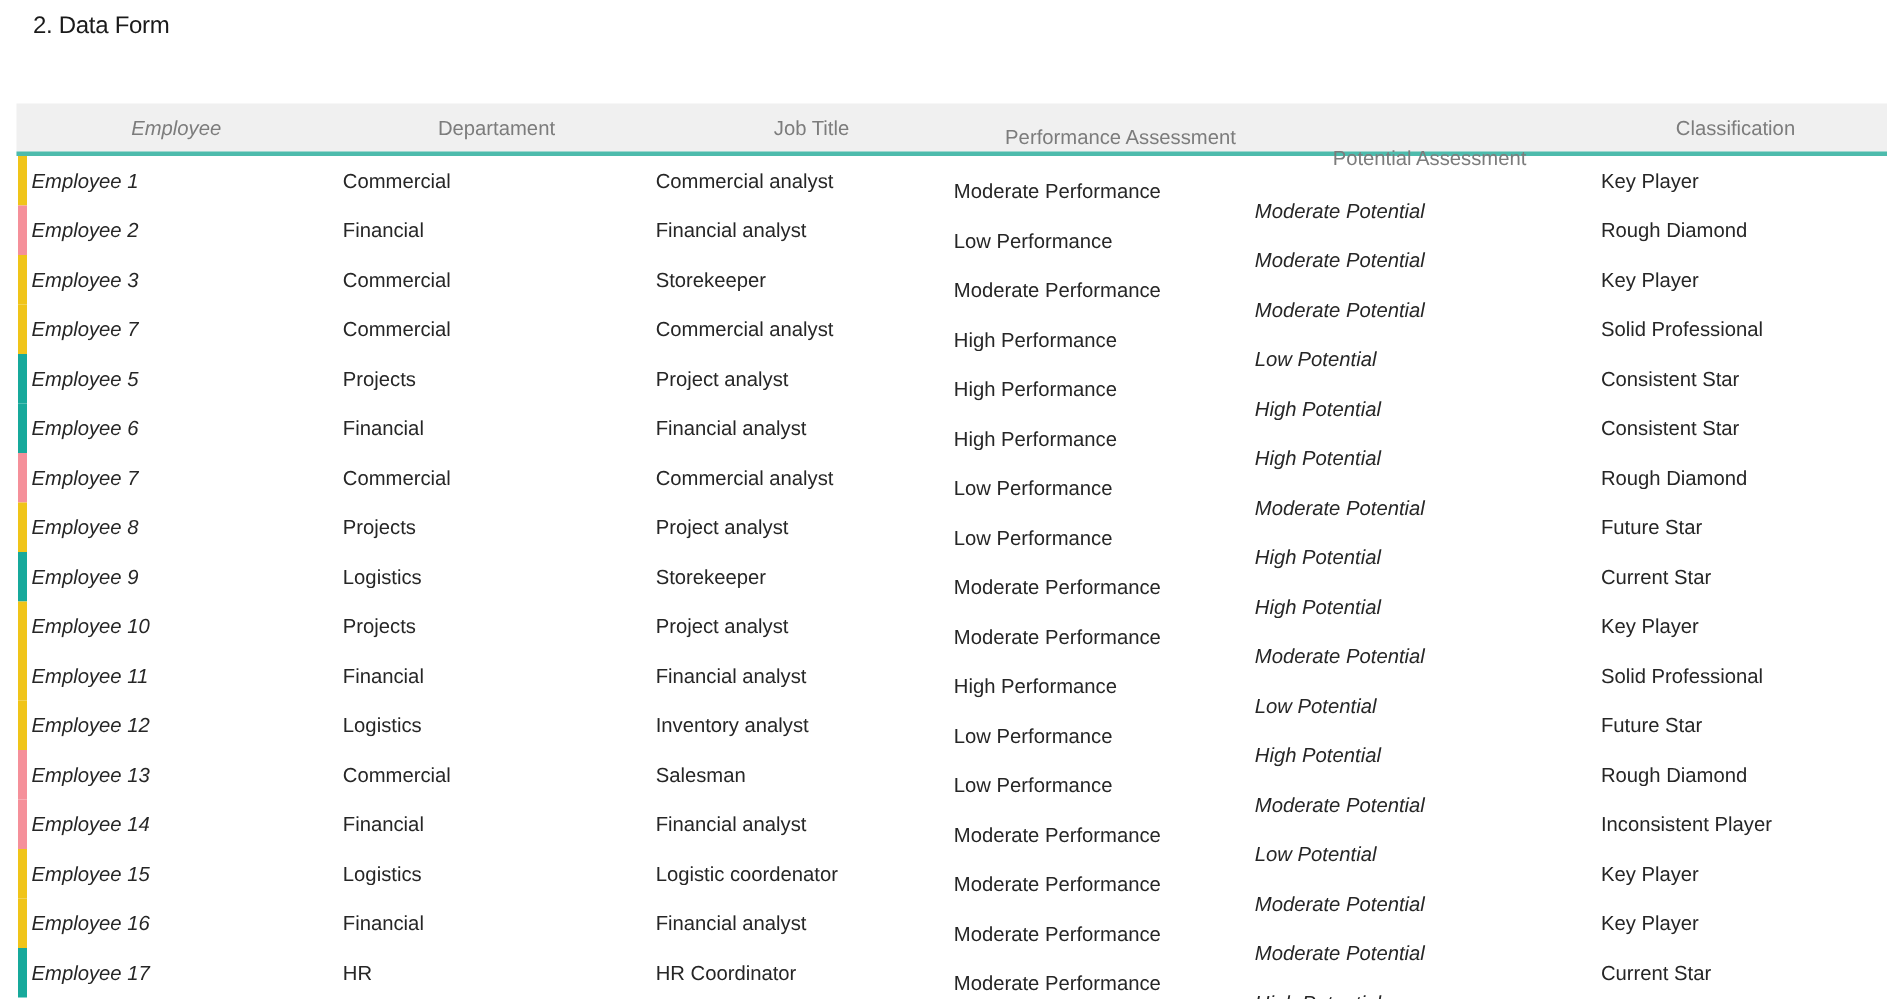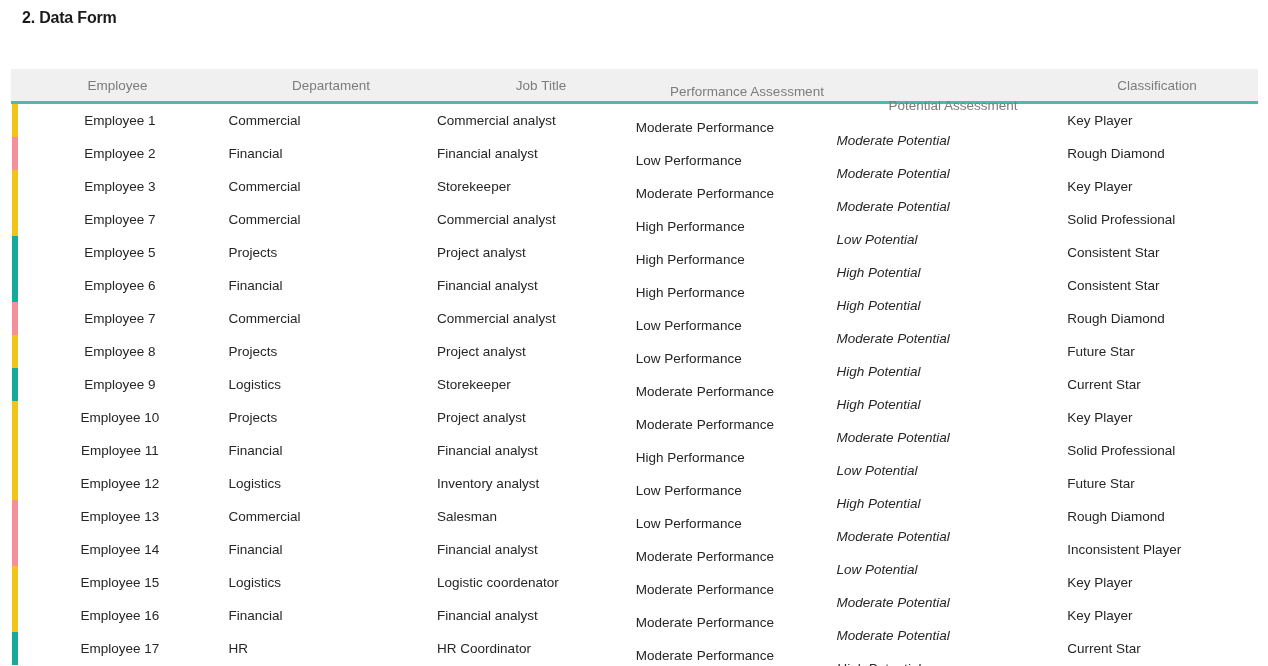--- a/index.html
+++ b/index.html
@@ -13,21 +13,21 @@
     font-family: "Liberation Sans", sans-serif;
     color: #2b2b2b;
     overflow: hidden;
   }
 
   .page-title {
     position: absolute;
     left: 22px;
     top: 9px;
     font-size: 16px;
-    font-weight: bold;
+    font-weight: normal;
     color: #1a1a1a;
     letter-spacing: -0.2px;
   }
 
   .table-wrap {
     position: absolute;
     left: 11px;
     top: 69px;
     width: 1247px;
   }
@@ -43,21 +43,21 @@
 
   .th {
     font-size: 13.5px;
     color: #7c7c7c;
     text-align: center;
     font-weight: normal;
     white-space: nowrap;
   }
 
   
-  .c-emp   { width: 213px; }
+  .c-emp   { width: 213px; font-style: italic; }
   .c-dept  { width: 214px; }
   .c-job   { width: 206px; }
   .c-perf  { width: 206px; margin-top: 13px; }
   .c-pot   { width: 206px; margin-top: 40px; }
   .c-class { width: 202px; }
 
   .table-body {
     position: relative;
   }
 
@@ -77,21 +77,21 @@
   }
 
   .cell {
     font-size: 13.5px;
     color: #262626;
     white-space: nowrap;
     overflow: hidden;
     box-sizing: border-box;
   }
 
-  .cell.c-emp   { padding-left: 10px; text-align: center; }
+  .cell.c-emp   { padding-left: 10px; }
   .cell.c-dept  { padding-left: 10px; }
   .cell.c-job   { padding-left: 10px; }
   .cell.c-perf  { padding-left: 8px; }
   .cell.c-pot   { padding-left: 8px; font-style: italic; }
   .cell.c-class { padding-left: 6px; margin-left: 32px; }
 </style>
 </head>
 <body>
 
 <div class="page-title">2. Data Form</div>

